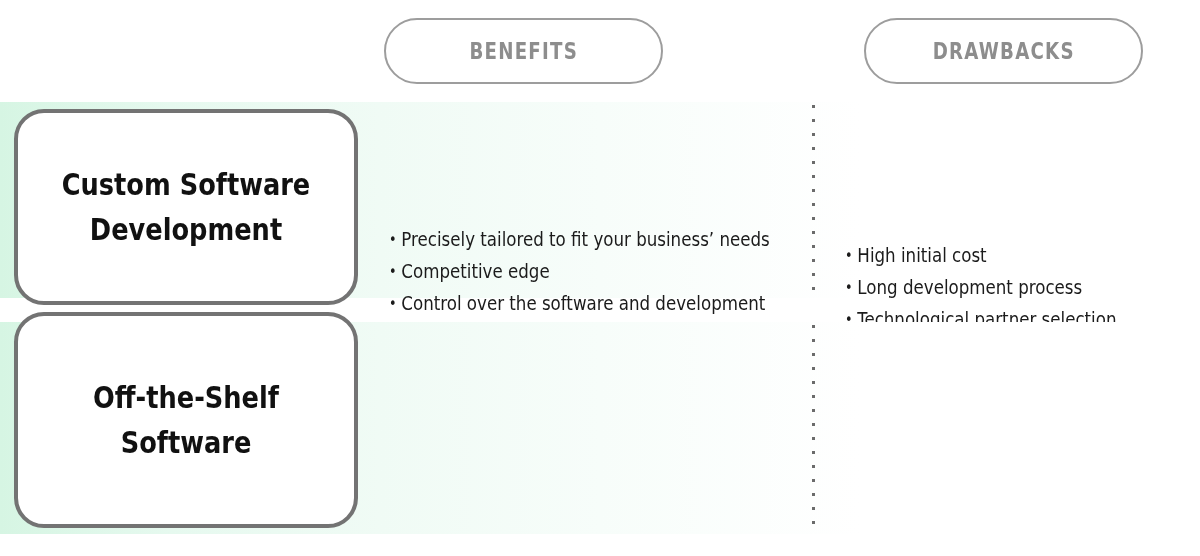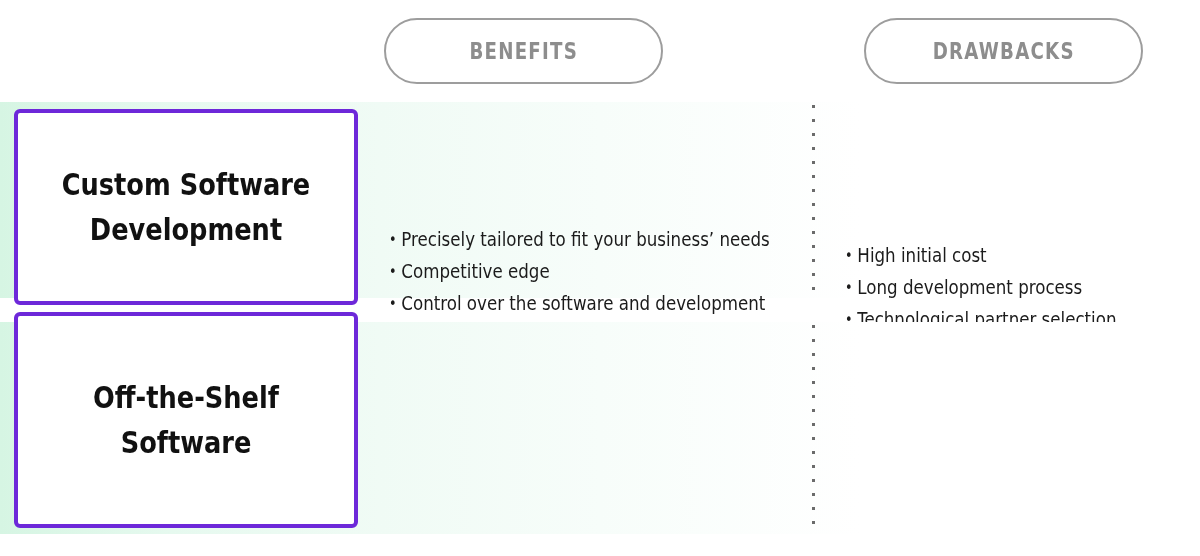--- a/index.html
+++ b/index.html
@@ -61,22 +61,22 @@
     background: linear-gradient(to right, #d6f5e3 0px, #e6f9ef 170px, #f0fbf5 380px, #f7fdfa 600px, #ffffff 860px, #ffffff 1200px);
   }
   #row-1 { top: 102px; height: 196px; }
   #row-2 { top: 322px; height: 212px; }
 
   
   .row-card {
     position: absolute;
     box-sizing: border-box;
     left: 14px;
-    border: 4px solid #6d28d9;
-    border-radius: 6px;
+    border: 4px solid #737373;
+    border-radius: 30px;
     background: #ffffff;
     display: flex;
     align-items: center;
     justify-content: flex-end;
     text-align: center;
   }
   #card-1 { top: 7px; width: 344px; height: 196px; }
   #card-2 { top: -10px; width: 344px; height: 216px; }
   .row-card .card-title {
     font-family: "DejaVu Sans Condensed", "Liberation Sans Narrow", "Liberation Sans", sans-serif;

